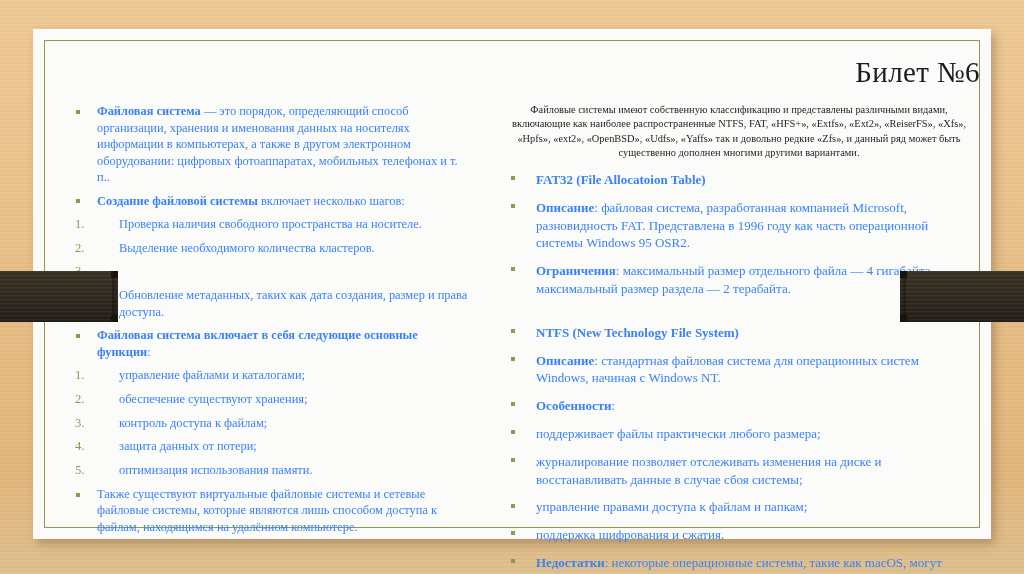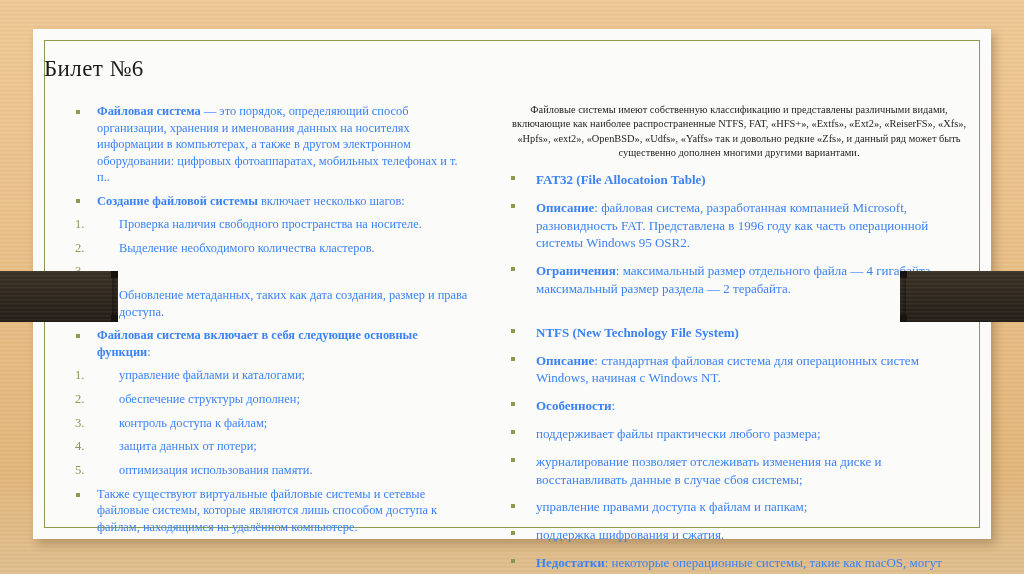--- a/index.html
+++ b/index.html
@@ -104,23 +104,23 @@
     z-index: 6;
   }
 
   
   .content {
     position: absolute;
     left: 11px; top: 11px; right: 11px; bottom: 11px;
     padding: 0;
   }
   .title {
-    text-align: left;
+    text-align: right;
     font-family: "Liberation Serif", serif;
-    font-size: 23px;
+    font-size: 29px;
     color: #1c1c1c;
     letter-spacing: 0.4px;
     margin: 16px 0 0 0;
     font-weight: normal;
   }
 
   .columns {
     position: absolute;
     top: 63px;
     left: 0;
@@ -249,21 +249,21 @@
               <li class="item bullet">
                 <span class="marker"><span class="sq"></span></span>
                 <span class="body-txt"><b>Файловая система включает в себя следующие основные функции</b><span>:</span></span>
               </li>
               <li class="item num">
                 <span class="marker">1.</span>
                 <span class="body-txt"><span>управление файлами и каталогами;</span></span>
               </li>
               <li class="item num">
                 <span class="marker">2.</span>
-                <span class="body-txt"><span>обеспечение структуры дополнен;</span></span>
+                <span class="body-txt"><span>обеспечение существуют хранения;</span></span>
               </li>
               <li class="item num">
                 <span class="marker">3.</span>
                 <span class="body-txt"><span>контроль доступа к файлам;</span></span>
               </li>
               <li class="item num">
                 <span class="marker">4.</span>
                 <span class="body-txt"><span>защита данных от потери;</span></span>
               </li>
               <li class="item num">

